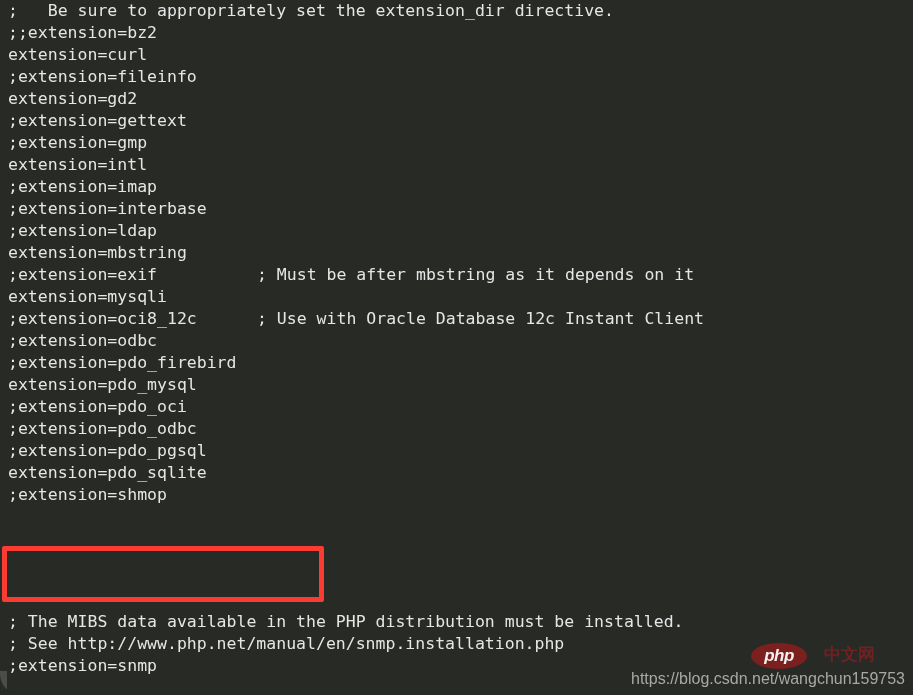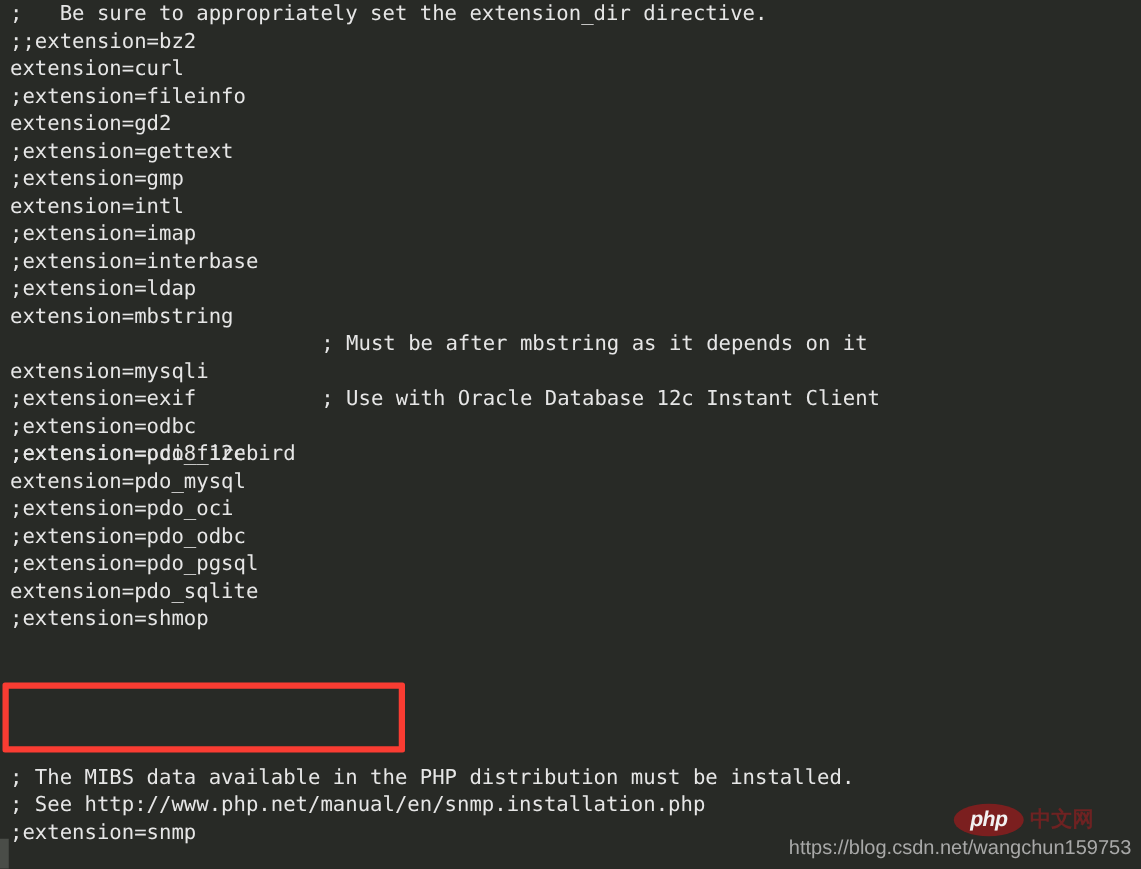--- a/index.html
+++ b/index.html
@@ -17,20 +17,21 @@
   }
 
   #editor {
     position: absolute;
     left: 0;
     top: 0;
     width: 913px;
     height: 695px;
     background: #282a26;
     overflow: hidden;
+    border-radius: 21px;
   }
 
   #code {
     position: absolute;
     left: 8px;
     top: 0px;
     width: 900px;
   }
 
   .line {
@@ -53,21 +54,20 @@
     color: #e6e6e6;
   }
 
   .line.with-comment {
     display: flex;
   }
   .line.with-comment .txt {
     display: block;
     width: 222px;
     flex: 0 0 222px;
-    margin-top: 44px;
   }
   .line.with-comment .cmt {
     display: block;
     flex: 1 1 auto;
     margin-left: 27px;
   }
 
   
   #highlight-box {
     position: absolute;
@@ -125,23 +125,23 @@
     font-family: Liberation Sans, sans-serif;
     font-style: italic;
     font-weight: bold;
     font-size: 17px;
     display: flex;
     align-items: center;
     justify-content: center;
     letter-spacing: -0.5px;
   }
   .php-cn {
-    margin-left: 5px;
+    margin-left: 17px;
     color: #6e2222;
-    font-family: Liberation Sans, sans-serif;
+    font-family: Liberation Mono, monospace;
     font-size: 17px;
     font-weight: bold;
     line-height: 22px;
     text-align: right;
   }
 
   
   #scroll-stub {
     position: absolute;
     left: 0px;

